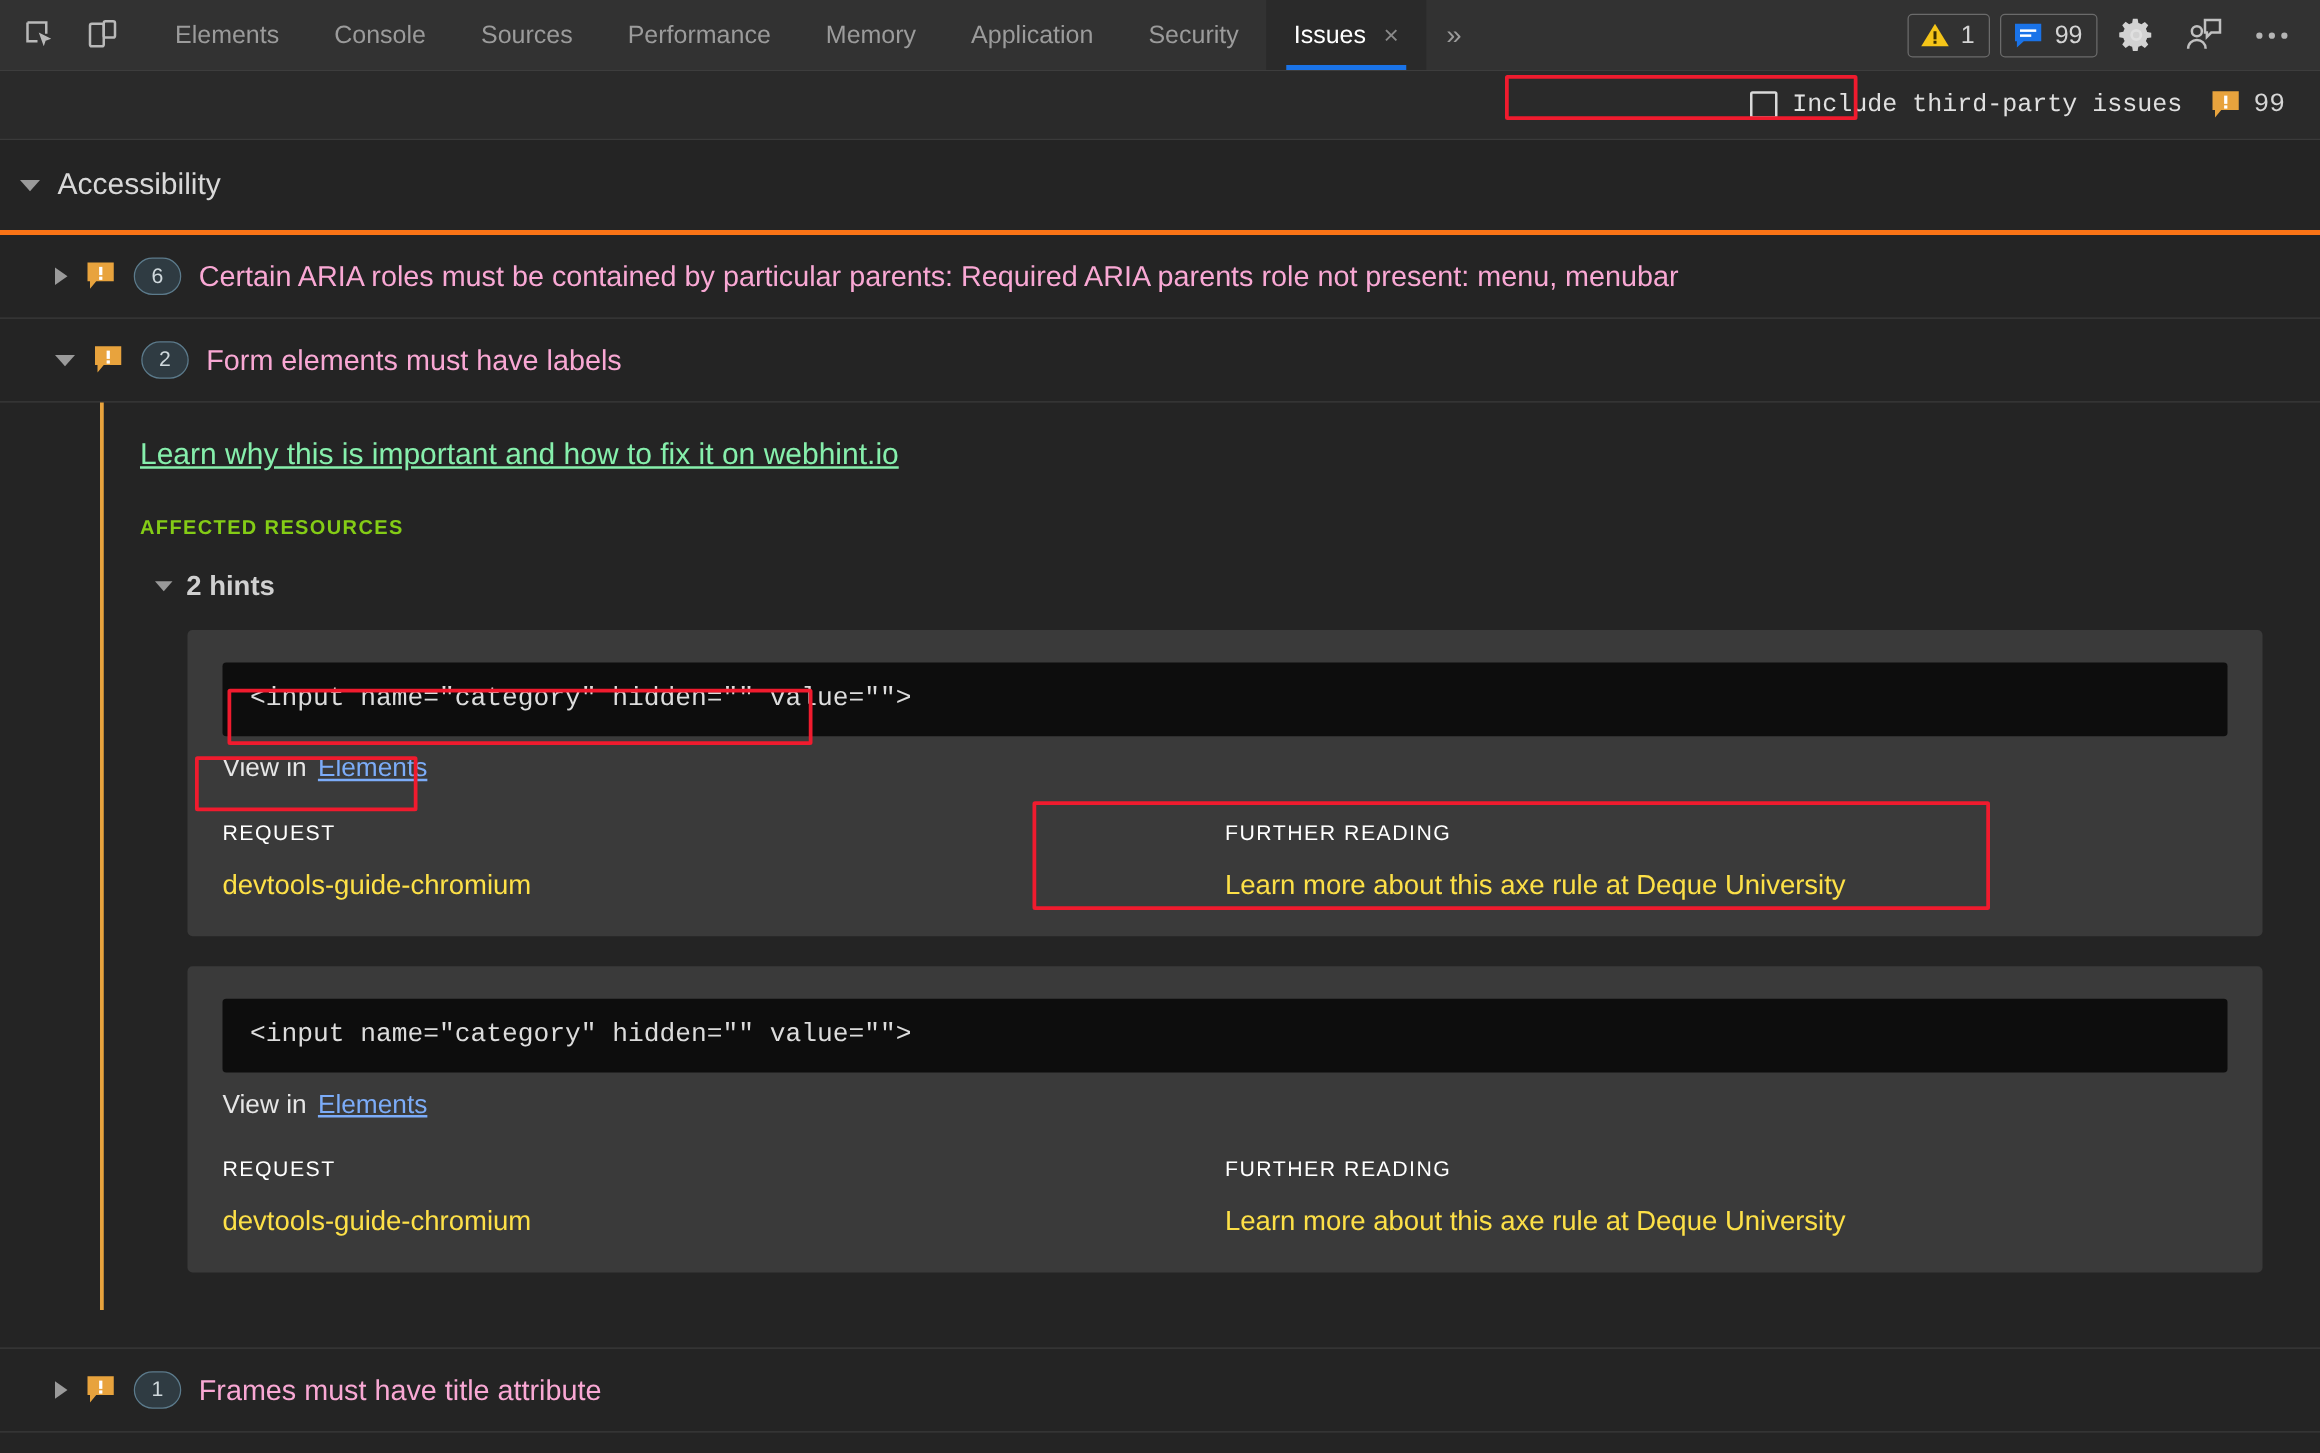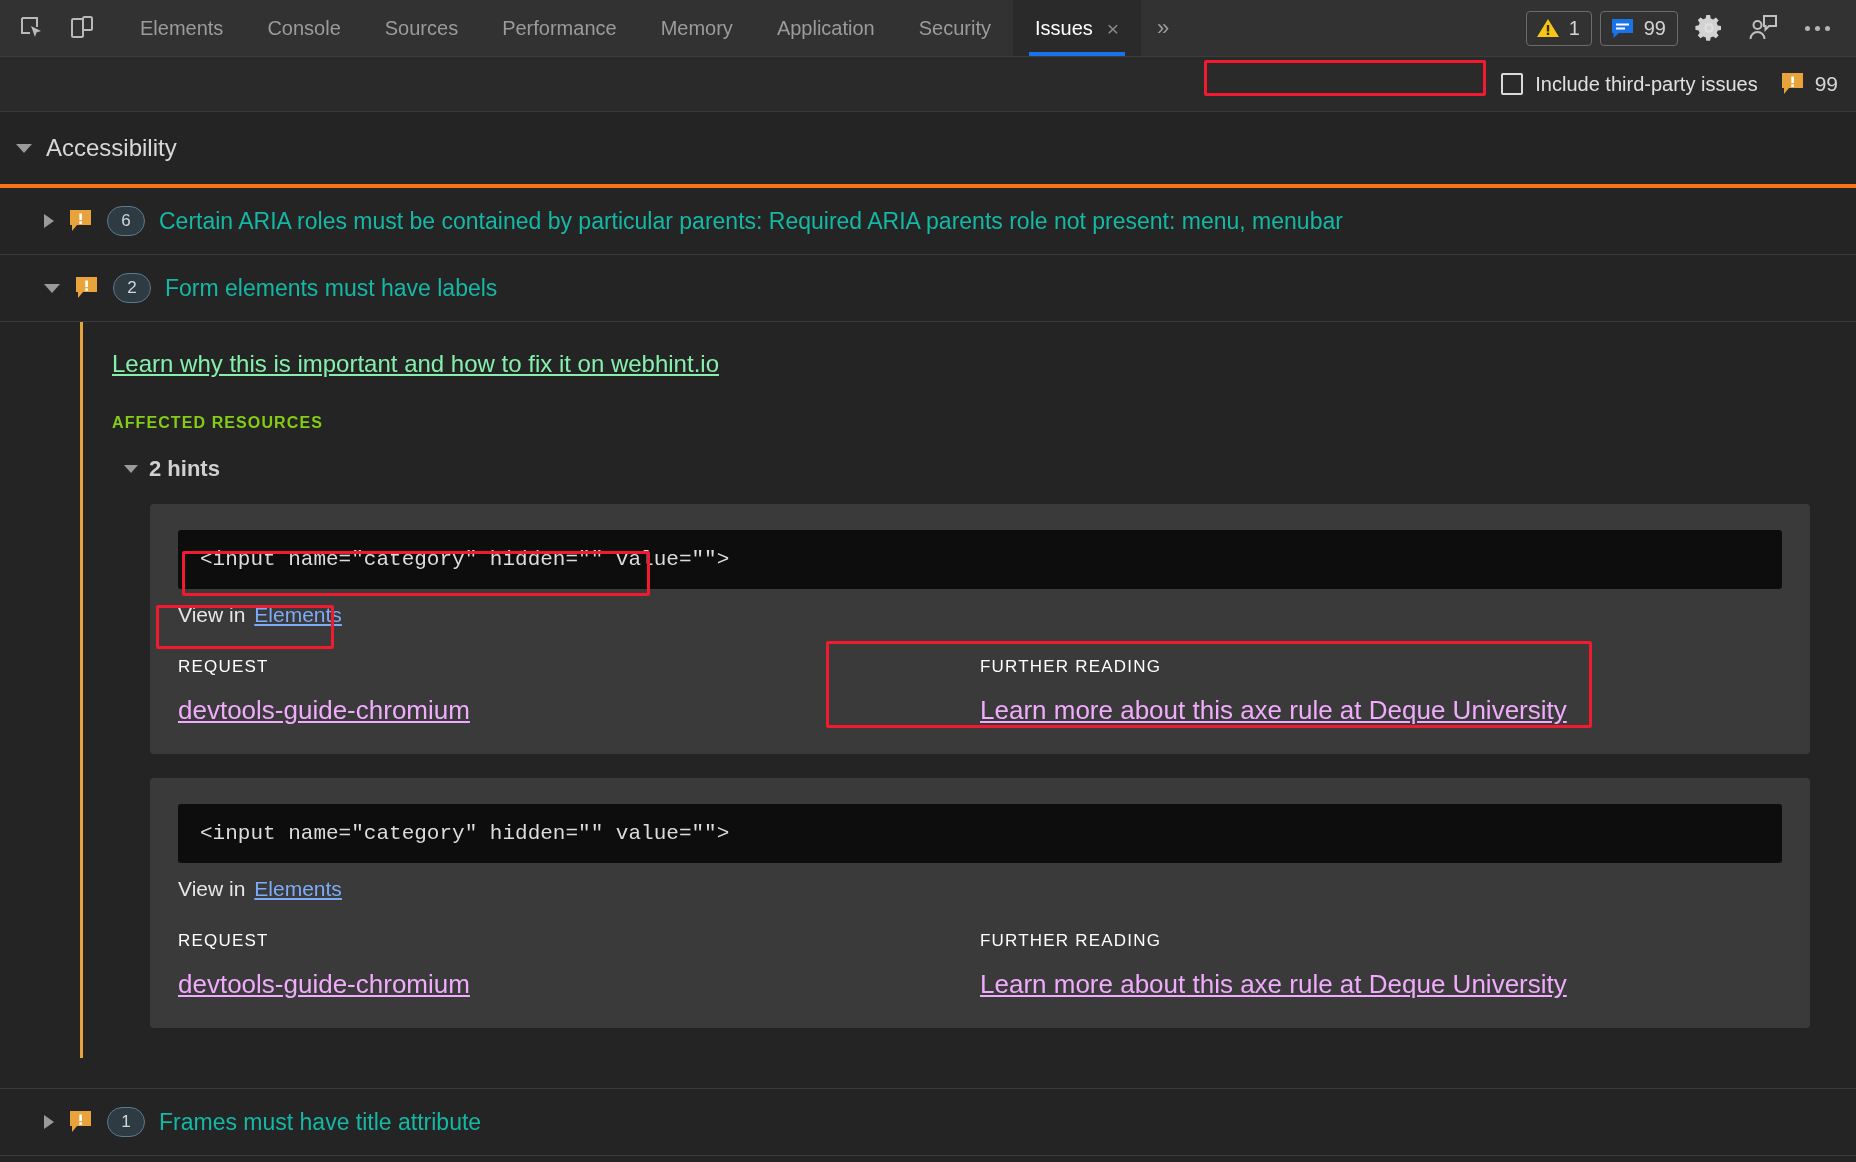--- a/index.html
+++ b/index.html
@@ -100,23 +100,24 @@
   .dots i { width: 5px; height: 5px; border-radius: 50%; background: #b4b4b4; display:block; }
 
   
   .filterbar {
     height: 55px;
     background: #2a2a2a;
     border-bottom: 1px solid #3a3a3a;
     display: flex;
     align-items: center;
     justify-content: flex-end;
-    padding-right: 18px;
+    padding-right: 28px;
     gap: 14px;
     position: relative;
+    font-family: Liberation Mono, monospace;
   }
   .chk-wrap {
     display: flex; align-items: center; gap: 12px;
     cursor: pointer;
     padding: 4px 8px;
   }
   .chk-box {
     width: 22px; height: 22px;
     border: 2px solid #d9d9d9;
     background: transparent;
@@ -153,21 +154,21 @@
   .tri.sm {
     border-left-width: 7px; border-right-width: 7px; border-top-width: 8px;
   }
 
   .issue-row {
     display: flex; align-items: center; gap: 14px;
     padding: 18px 0 18px 44px;
     border-bottom: 1px solid #3a3a3a;
     cursor: pointer;
   }
-  .issue-title { font-size: 23px; color: #14b8a6; }
+  .issue-title { font-size: 23px; color: #f9a8d4; }
 
   .count-pill {
     min-width: 38px; height: 30px;
     border: 1px solid #5c7b8c;
     border-radius: 15px;
     display: flex; align-items: center; justify-content: center;
     font-size: 17px;
     color: #cfd8dc;
     background: #2f3b42;
     padding: 0 10px;
@@ -245,23 +246,22 @@
   .col-request { width: 50%; }
   .col-reading { width: 50%; }
   .col-head {
     font-size: 17px;
     font-weight: normal;
     letter-spacing: 1.2px;
     color: #ffffff;
     margin-bottom: 18px;
   }
   .col-link {
-    font-size: 26px;
-    color: #f0abfc;
-    text-decoration: underline;
+    font-size: 22px;
+    color: #fde047;
     cursor: pointer;
     display: inline-block;
   }
 
   
   .anno {
     position: absolute;
     border: 3px solid #f01b2e;
     pointer-events: none;
     border-radius: 2px;

